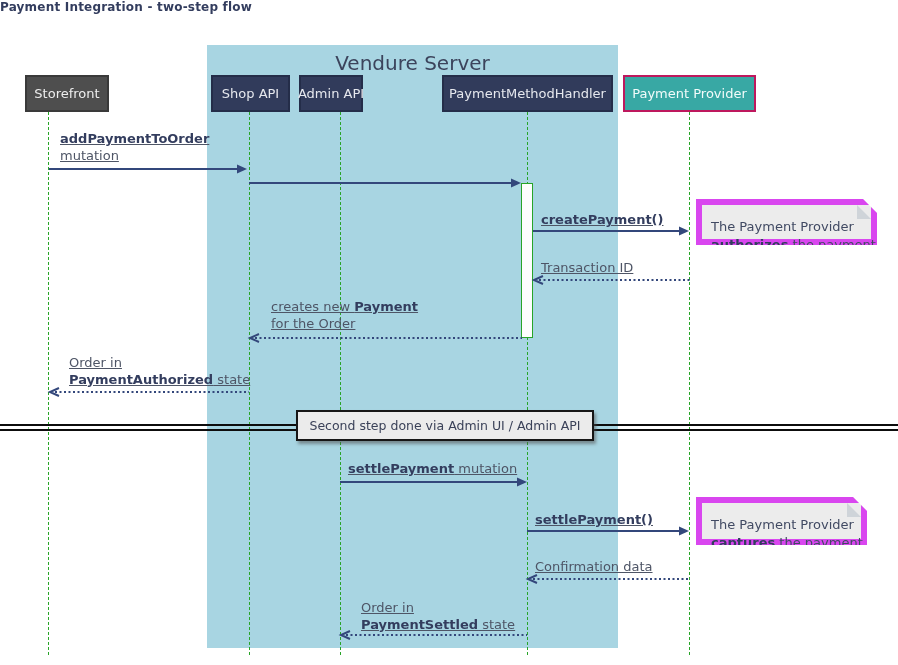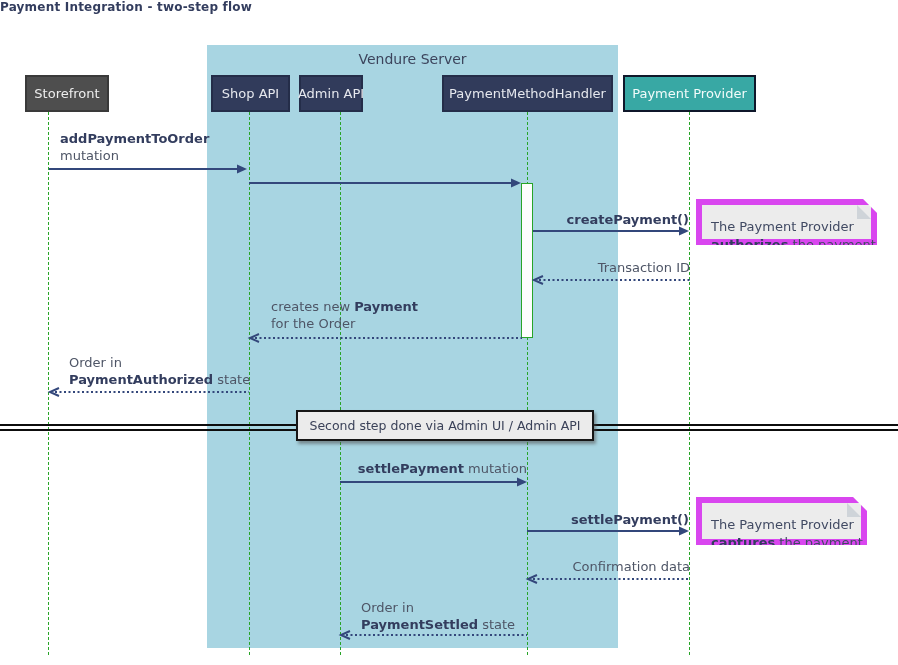--- a/index.html
+++ b/index.html
@@ -13,46 +13,46 @@
   .title {
     position:absolute; left:0; top:11; width:898; text-align:center;
     font-size:12px; font-weight:bold; color:#333d5e; letter-spacing:.2px;
   }
   .server-frame {
     position:absolute; left:207px; top:45px; width:411px; height:603px;
     background:#a8d5e2;
   }
   .server-label {
     position:absolute; left:0; top:6px; width:100%; text-align:center;
-    font-size:14px; color:#3c445c;
+    font-size:20px; color:#3c445c;
   }
   .lifeline {
     position:absolute; top:112px; height:543px; width:0;
     border-left:1px dashed #28a428;
   }
   .participant {
     position:absolute; top:75px; height:37px;
     display:flex; align-items:center; justify-content:center;
     font-size:13px; white-space:nowrap;
   }
   .p-gray { background:#4e4e4e; border:2px solid #3a3a3a; color:#ededed;margin-left:17px; }
   .p-navy { background:#313b5b; border:2px solid #242d49; color:#e6e8ee; }
-  .p-teal { background:#38a8a4; border:2px solid #0f172a; color:#f2fbfa; }
+  .p-teal { background:#38a8a4; border:2px solid #be185d; color:#f2fbfa; }
   .activation {
     position:absolute; left:521px; top:183px; width:12px; height:155px;
     background:#fdfdfd; border:1px solid #28a428;
   }
   svg.arrow { position:absolute; overflow:visible; }
   .ln { stroke:#33477b; stroke-width:2; }
   .dot { stroke-dasharray:2 2.5; }
   .hd { fill:#33477b; }
   .vee { fill:none; stroke:#33477b; stroke-width:2; }
-  .mlabel { position:absolute; line-height:17px; white-space:nowrap; }
+  .mlabel { position:absolute; line-height:17px; white-space:nowrap;text-decoration:underline; }
   .mlabel .b, .note .b, .center .b { font-weight:bold; color:#333d5e; }
-  .center { text-align:right; }
+  .center { text-align:left;padding-left:8px; }
   .divider-line {
     position:absolute; left:0; top:424px; width:898px; height:7px;
     border-top:2px solid #0d0d0d; border-bottom:2px solid #0d0d0d;
   }
   .divider-box {
     position:absolute; left:296px; top:410px; width:298px; height:31px;
     background:#ebebeb; border:2px solid #161616;
     box-shadow:2px 3px 3px rgba(80,80,80,.55);
     display:flex; align-items:center; justify-content:center;
     font-size:12.5px; color:#3a4158; white-space:nowrap;

